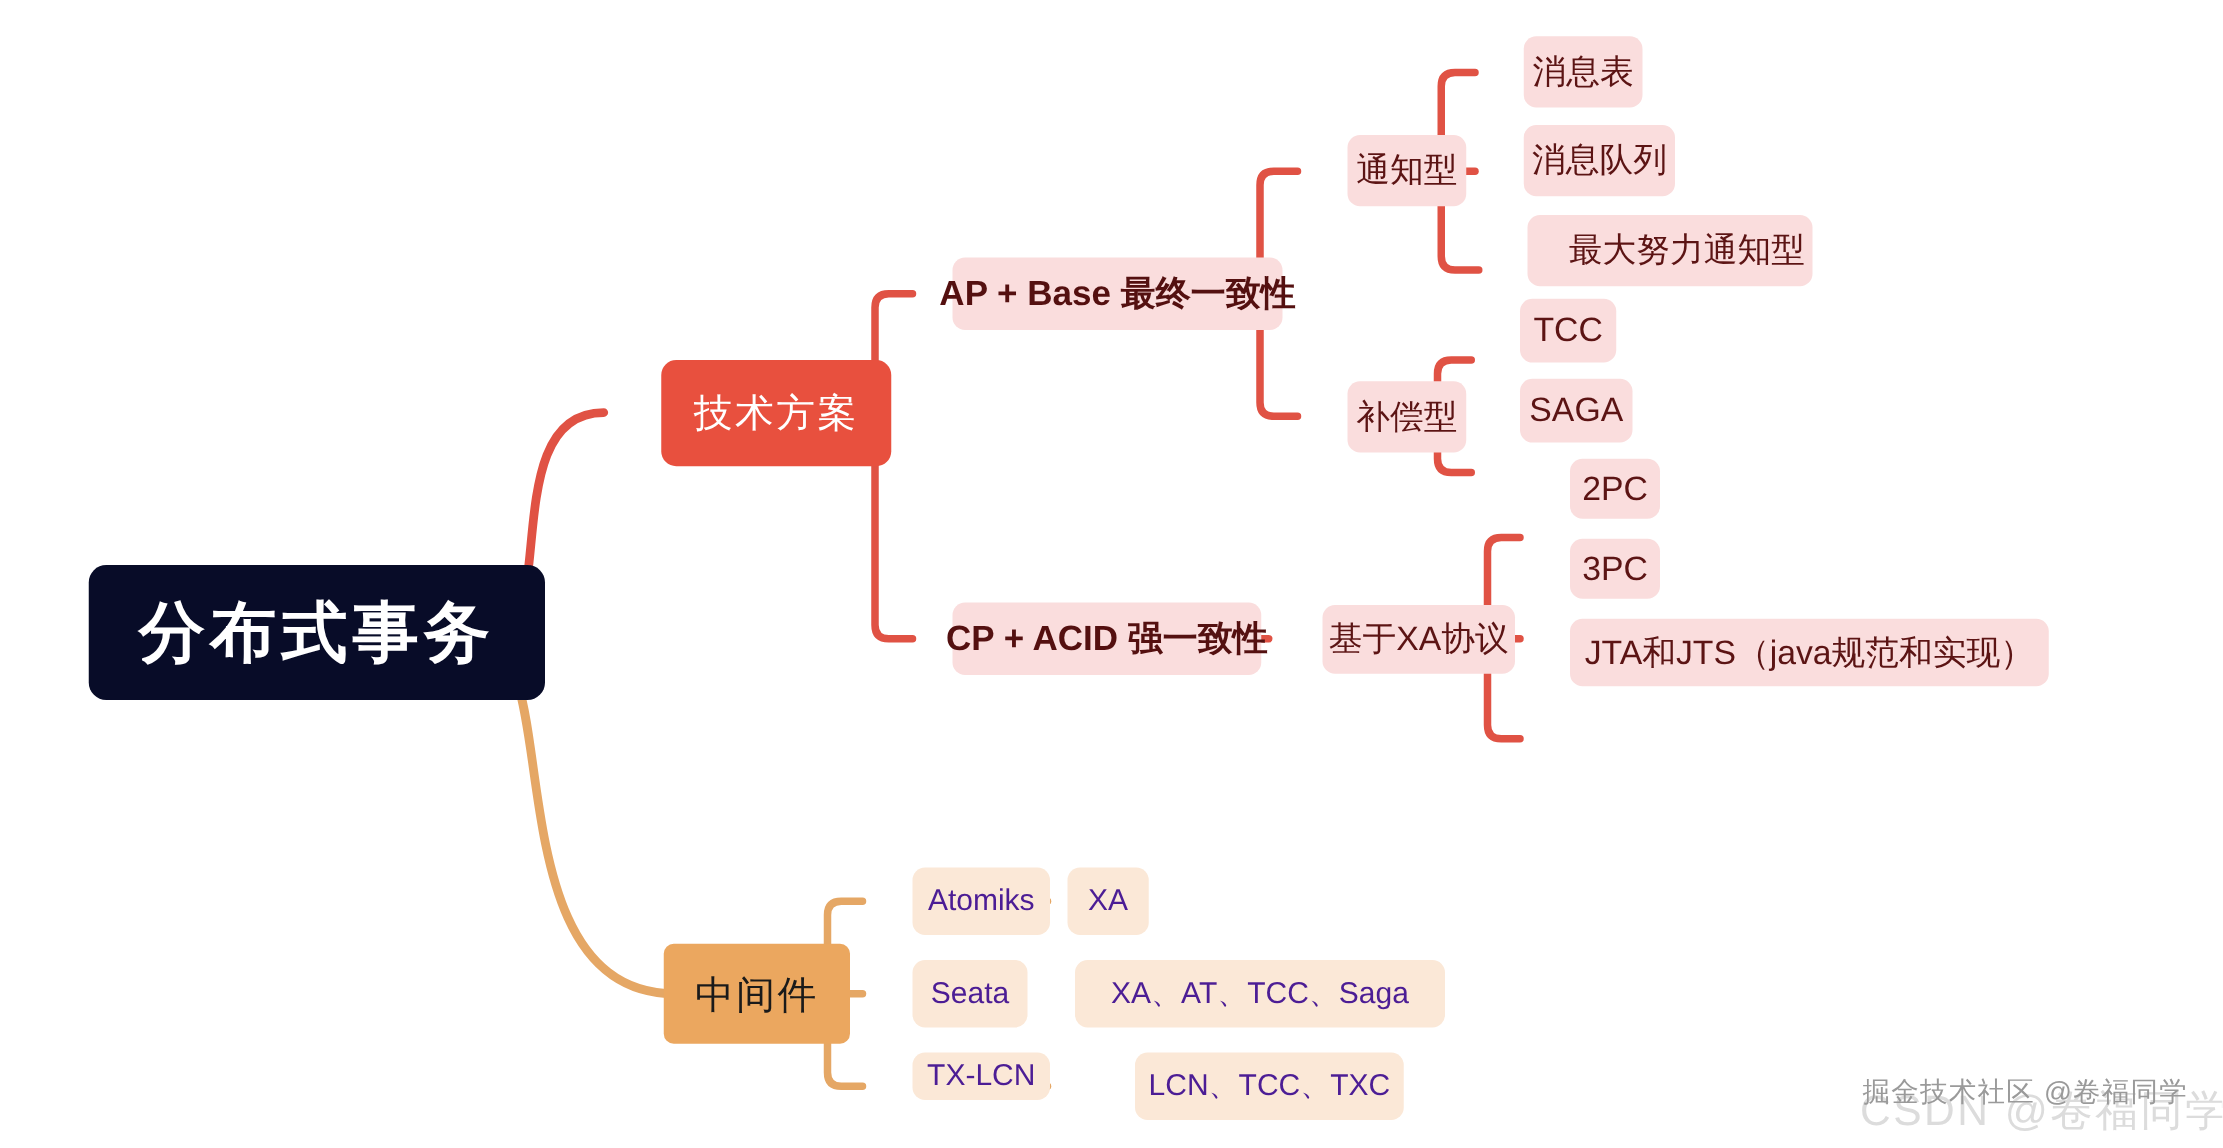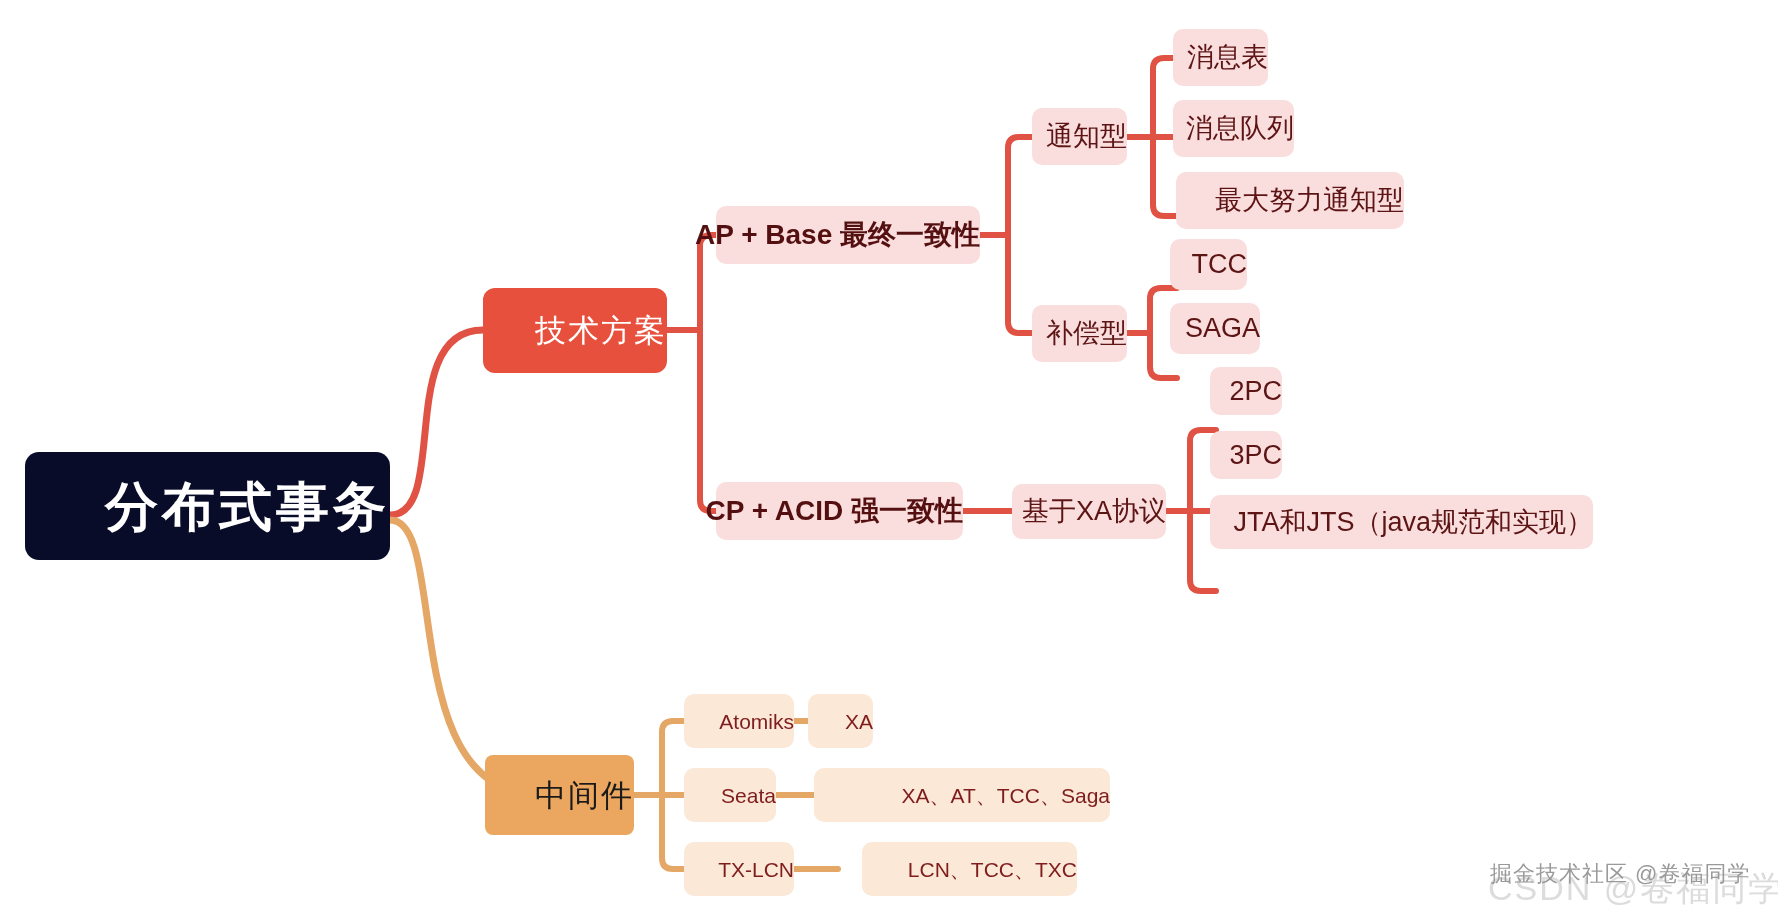--- a/index.html
+++ b/index.html
@@ -23,24 +23,25 @@
     left: 0;
     top: 0;
     width: 1778px;
     height: 918px;
     pointer-events: none;
   }
   .node {
     position: absolute;
     display: flex;
     align-items: center;
-    justify-content: flex-end;
+    justify-content: center;
     box-sizing: border-box;
     white-space: nowrap;
     line-height: 1;
+    margin-left: 46px;
   }
 
   
   .n-root {
     background: #080c28;
     color: #ffffff;
     border-radius: 14px;
     font-size: 53px;
     font-weight: 700;
     letter-spacing: 4px;
@@ -76,23 +77,23 @@
     background: #fadddd;
     color: #541010;
     border-radius: 10px;
     font-size: 28px;
     font-weight: 700;
   }
 
   
   .n-cream {
     background: #fbe8d7;
-    color: #7f1d1d;
+    color: #4c1d95;
     border-radius: 10px;
-    font-size: 21px;
+    font-size: 24px;
     font-weight: 400;
   }
 
   
   .wm {
     position: absolute;
     white-space: nowrap;
     user-select: none;
   }
   .wm-top {
@@ -228,21 +229,21 @@
     <span>XA</span>
   </div>
 
   <div class="node n-cream" style="left:684px; top:768px; width:92px; height:54px;">
     <span>Seata</span>
   </div>
   <div class="node n-cream" style="left:814px; top:768px; width:296px; height:54px;">
     <span>XA、AT、TCC、Saga</span>
   </div>
 
-  <div class="node n-cream" style="left:684px; top:842px; width:110px; height:54px;">
+  <div class="node n-cream" style="left:684px; top:842px; width:110px; height:38px;">
     <span>TX-LCN</span>
   </div>
   <div class="node n-cream" style="left:862px; top:842px; width:215px; height:54px;">
     <span>LCN、TCC、TXC</span>
   </div>
 
   <div class="wm wm-bottom">CSDN @卷福同学</div>
   <div class="wm wm-top">掘金技术社区 @卷福同学</div>
 
 </div>

